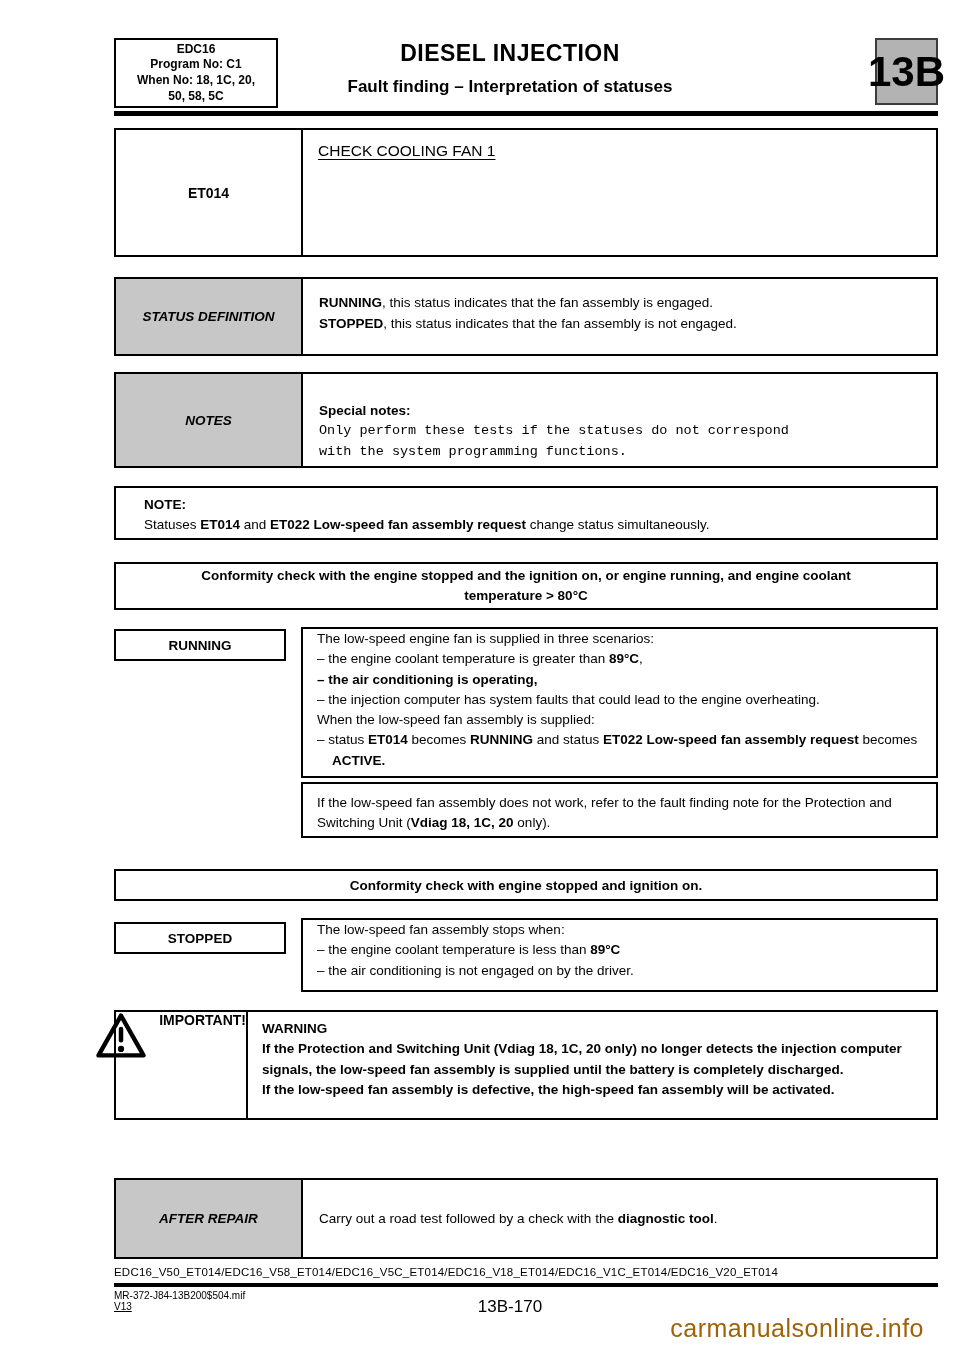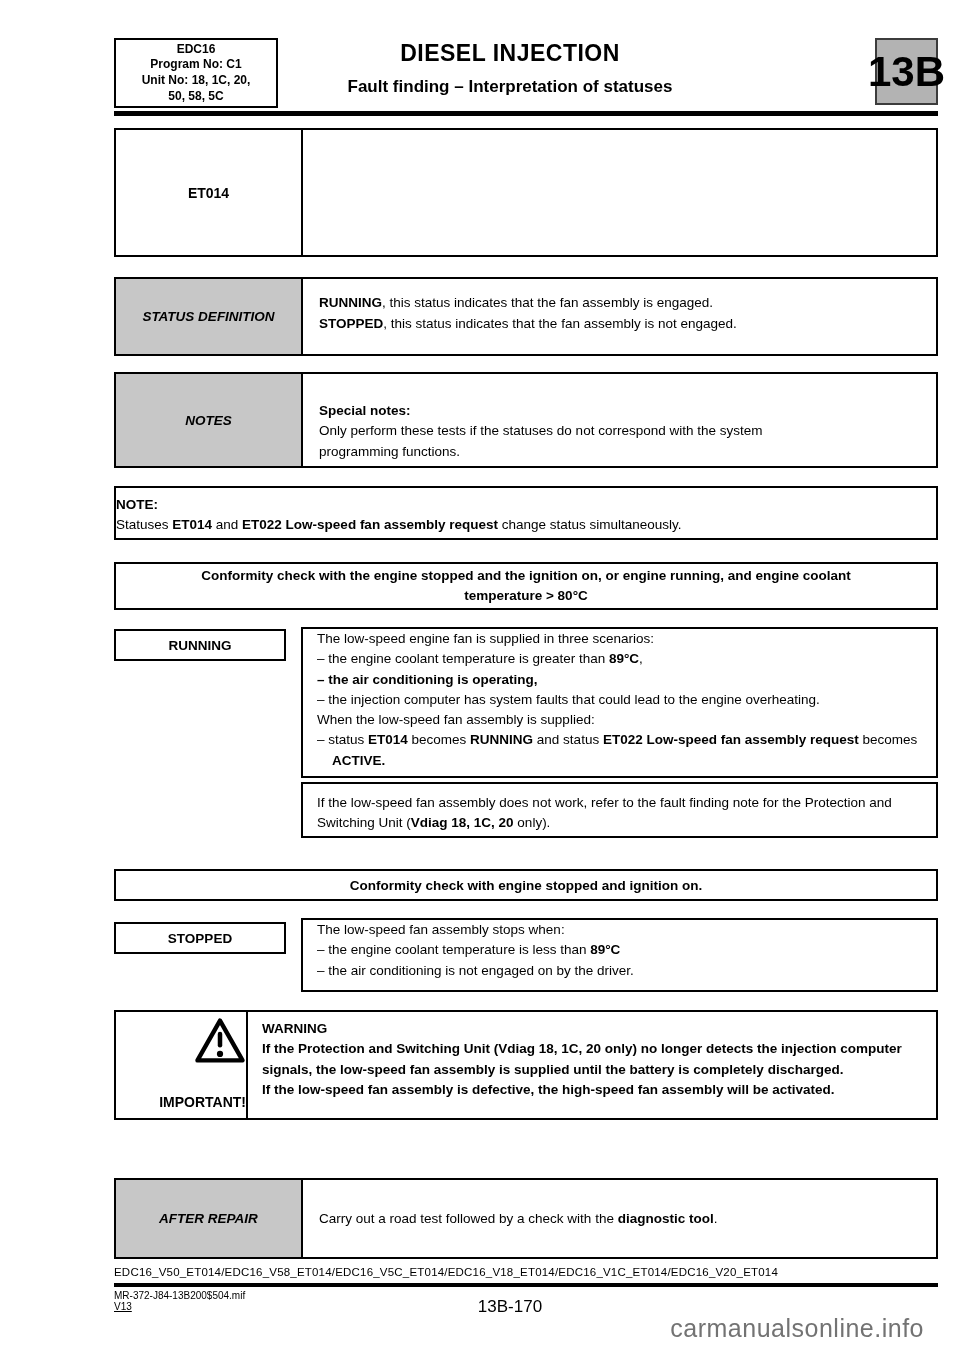--- a/index.html
+++ b/index.html
@@ -30,79 +30,82 @@
 
   .et-table { top:128px; height:129px; }
   .et-code { font-size:14px; font-weight:bold; }
   .check-title { font-size:15.5px; text-decoration:underline; text-underline-offset:3px; padding:12px 0 0 15px; }
 
   .sd-table { top:277px; height:79px; }
   .sd-text { padding:14px 16px; font-size:13.5px; line-height:1.55; }
 
   .notes-table { top:372px; height:96px; }
   .notes-text { padding:27px 16px; font-size:13.5px; line-height:1.5; }
-  .notes-body { max-width:505px; }
+  .notes-body { max-width:505px;font-family:Liberation Mono, monospace; }
 
   .note-box { left:68px; top:486px; width:824px; height:54px; border:2px solid #000;
-    padding:7px 0; font-size:13.5px; line-height:1.5; }
+    padding:7px 28px; font-size:13.5px; line-height:1.5; }
 
   .conf-box { left:68px; width:824px; border:2px solid #000; text-align:center;
     font-weight:bold; font-size:13.5px; display:flex; align-items:center; justify-content:center; }
   .conf-1 { top:562px; height:48px; line-height:1.5; }
   .conf-1 .inner { max-width:725px; }
   .conf-2 { top:869px; height:32px; }
 
   .side-label { left:68px; width:172px; height:32px; border:2px solid #000; display:flex;
     align-items:center; justify-content:center; font-weight:bold; font-size:13.5px; }
   .run-label { top:629px; }
   .stop-label { top:922px; }
 
   .content-box { left:255px; width:637px; border:2px solid #000;
     padding:0 14px; font-size:13.5px; line-height:1.5; }
   .run-box1 { top:627px; height:151px; }
   .run-box2 { top:782px; height:56px; padding-top:9px; }
   .stop-box { top:918px; height:74px; }
   .hang { padding-left:15px; text-indent:-15px; }
 
   .warn-box { left:68px; top:1010px; width:824px; height:110px; border:2px solid #000; display:flex; }
-  .warn-left { width:130px; border-right:2px solid #000; display:flex; flex-direction:column;
-    align-items:flex-end; justify-content:flex-end; padding-bottom:8px;gap:12px; }
+  .warn-left { width:130px; border-right:2px solid #000; display:flex; flex-direction:row;
+    align-items:flex-start; justify-content:flex-end; padding-bottom:8px;gap:12px; }
   .warn-left .tri { margin-bottom:14px; }
   .warn-left .imp { font-weight:bold; font-size:14px; }
   .warn-right { flex:1; padding:7px 14px; font-size:13.5px; font-weight:bold; line-height:1.5; }
 
   .ar-table { top:1178px; height:81px; }
   .ar-text { padding:0 16px; font-size:13.5px; display:flex; align-items:center; height:100%; }
 
   .footer-code { left:68px; top:1266px; font-size:11.5px; letter-spacing:0.2px; }
   .rule-2 { left:68px; top:1283px; width:824px; height:4px; background:#000; }
   .footer-mif { left:68px; top:1290px; font-size:10px; }
   .footer-ver { left:68px; top:1301px; font-size:10px;text-decoration:underline; }
   .page-num { left:0; top:1297px; width:100%; text-align:center; font-size:17px; }
-  .watermark { right:50px; top:1314px; font-size:25px; color:#737373; letter-spacing:0.5px; }
+  .watermark { right:50px; top:1314px; font-size:25px; color:#a16207; letter-spacing:0.5px; }
 </style>
 </head>
 <body>
 
 <div class="page">
 
   <div class="abs info-box">
     <div>EDC16</div>
     <div>Program No: C1</div>
-    <div>Unit No: 18, 1C, 20,</div>
+    <div>When No: 18, 1C, 20,</div>
     <div>50, 58, 5C</div>
   </div>
   <div class="abs page-title">DIESEL INJECTION</div>
   <div class="abs page-subtitle">Fault finding – Interpretation of statuses</div>
   <div class="abs badge">13B</div>
   <div class="abs rule-1"></div>
 
   <div class="abs tbl et-table">
     <div class="lcell">
       <span class="et-code">ET014</span>
+    </div>
+    <div class="rcell">
+      <div class="check-title">CHECK COOLING FAN 1</div>
     </div>
   </div>
 
   <div class="abs tbl sd-table">
     <div class="lcell gray">
       <span class="lbl-italic">STATUS DEFINITION</span>
     </div>
     <div class="rcell">
       <div class="sd-text">
         <div><span class="b">RUNNING</span><span>, this status indicates that the fan assembly is engaged.</span></div>

